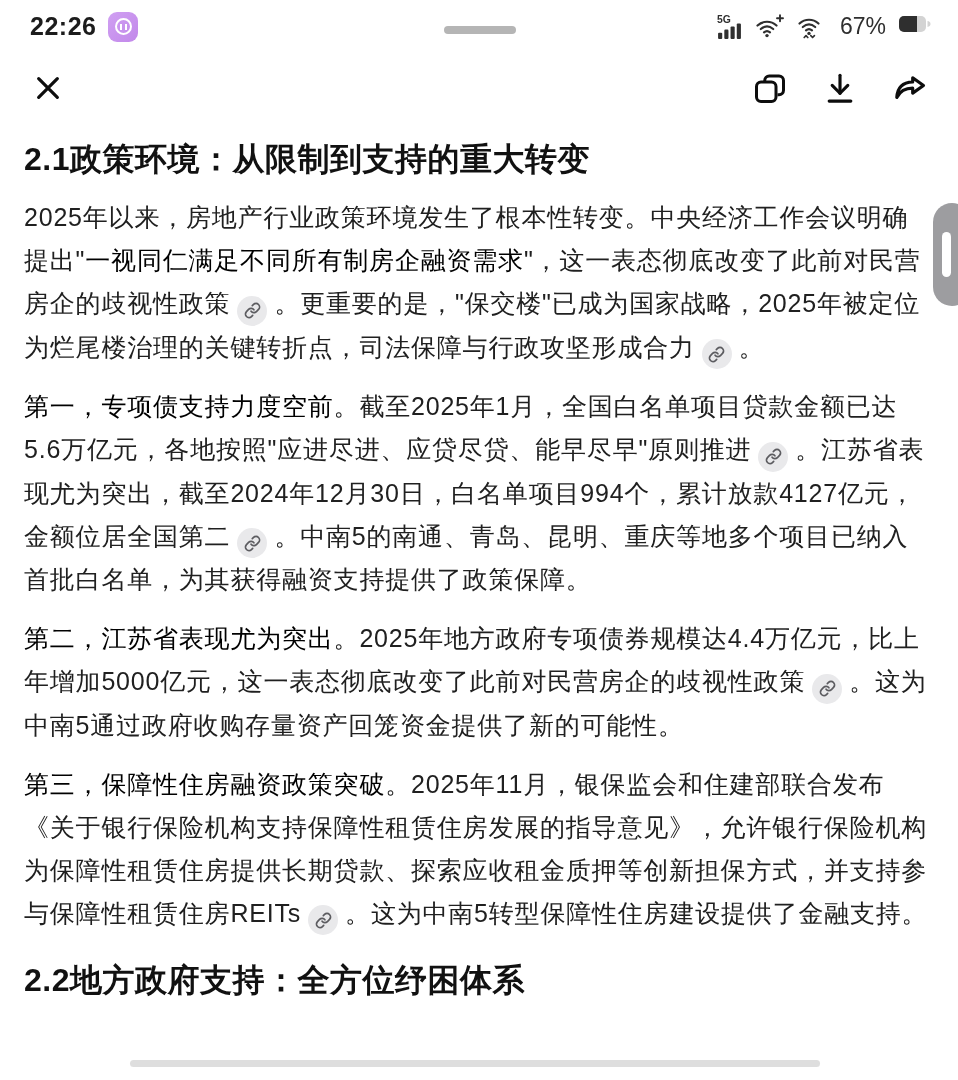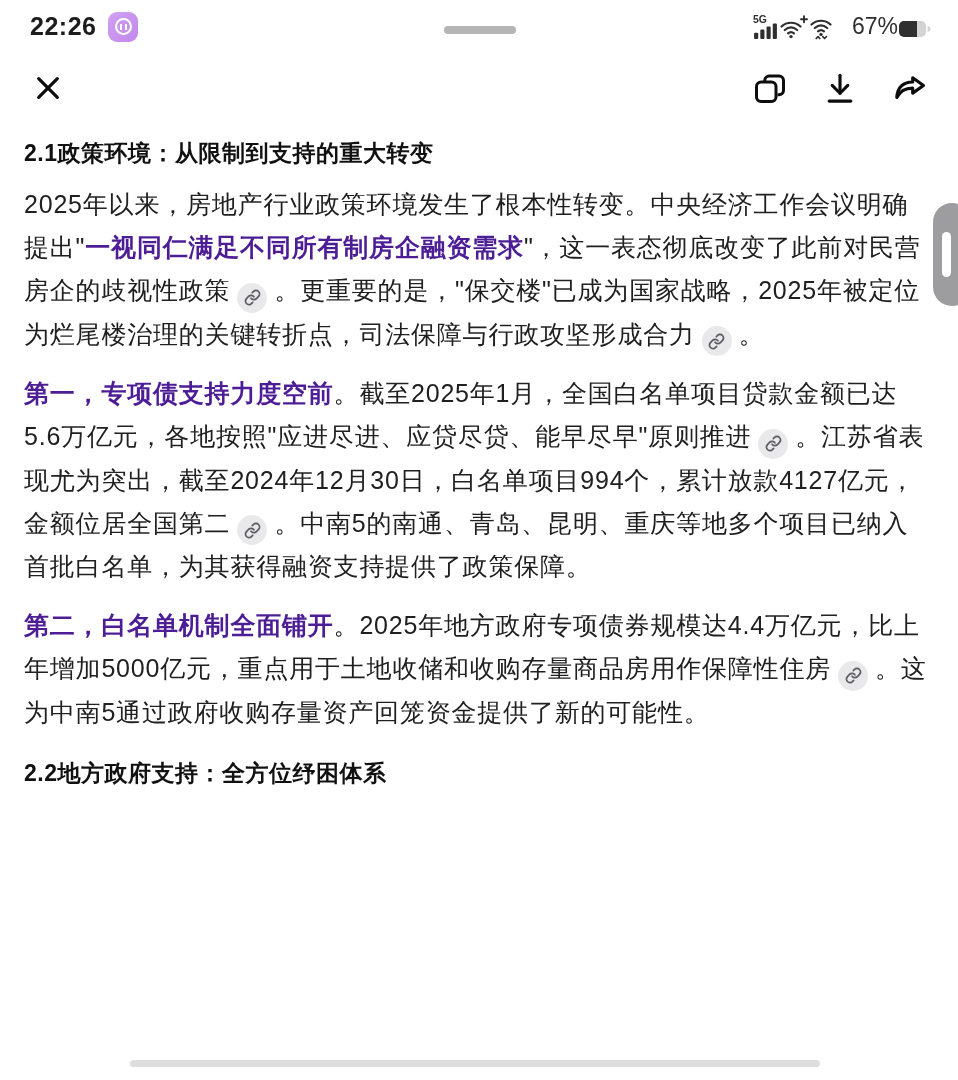--- a/index.html
+++ b/index.html
@@ -29,23 +29,23 @@
   }
   .app-badge .ring {
     width: 17px; height: 17px; border: 2px solid #ffffff; border-radius: 50%;
     display: flex; align-items: center; justify-content: center; gap: 2.5px;
   }
   .app-badge .ring i { display:block; width: 2px; height: 6px; background: #fff; }
   .notch-pill {
     position: absolute; left: 444px; top: 26px;
     width: 72px; height: 8px; border-radius: 4px; background: #b5b5b5;
   }
-  .status-right { display: flex; align-items: flex-end; gap: 0; }
+  .status-right { display: flex; align-items: flex-start; gap: 12px; }
   .status-right svg { display: block; }
-  .percent { font-size: 23px; color: #2f2f2f; margin-left: 16px; }
+  .percent { font-size: 23px; color: #2f2f2f; margin-left: 4px; }
 
   
   .toolbar {
     display: flex; align-items: center; justify-content: space-between;
     padding: 16px 28px 0 28px;
   }
   .icon-btn {
     width: 40px; height: 40px; border: none; background: transparent;
     padding: 0; display: flex; align-items: center; justify-content: center;
     color: #0d0d0d; cursor: pointer;
@@ -53,28 +53,28 @@
   .icon-btn svg { display: block; }
   .toolbar-right { display: flex; align-items: center; gap: 30px; }
 
   
   .content { padding: 6px 24px 0 24px; position: relative; z-index: 1; }
   h1.doc-title {
     font-size: 29px; font-weight: 700; color: #111;
     margin: 30px 0 8px 0; letter-spacing: .5px;
   }
   .h2 {
-    font-size: 23px; font-weight: 700; color: #111;
+    font-size: 32px; font-weight: 700; color: #111;
     margin: 24px 0 6px 0; letter-spacing: .5px;
   }
   .para {
     font-size: 25px; line-height: 43px; margin: 14px 0 16px 0;
     color: #202020; letter-spacing: .8px;
   }
-  .para strong { font-weight: 700; color: #4c1d95; }
+  .para strong { font-weight: 400; color: #000000; }
   .link-badge {
     display: inline-flex; align-items: center; justify-content: center;
     width: 30px; height: 30px; border-radius: 50%;
     background: #e9e9eb; margin: 0 7px; vertical-align: -7px; cursor: pointer;
   }
   .link-badge svg { display: block; }
 
   
   .scroll-handle {
     position: absolute; right: -13px; top: 203px;
@@ -199,26 +199,32 @@
           <svg width="17" height="17" viewBox="0 0 24 24" fill="none" stroke="#5c5c60" stroke-width="2.4" stroke-linecap="round" stroke-linejoin="round">
             <path d="M10 13a5 5 0 0 0 7.54.54l3-3a5 5 0 0 0-7.07-7.07l-1.72 1.71"></path>
             <path d="M14 11a5 5 0 0 0-7.54-.54l-3 3a5 5 0 0 0 7.07 7.07l1.71-1.71"></path>
           </svg>
         </span><span>。江苏省表现尤为突出，截至2024年12月30日，白名单项目994个，累计放款4127亿元，金额位居全国第二</span><span class="link-badge">
           <svg width="17" height="17" viewBox="0 0 24 24" fill="none" stroke="#5c5c60" stroke-width="2.4" stroke-linecap="round" stroke-linejoin="round">
             <path d="M10 13a5 5 0 0 0 7.54.54l3-3a5 5 0 0 0-7.07-7.07l-1.72 1.71"></path>
             <path d="M14 11a5 5 0 0 0-7.54-.54l-3 3a5 5 0 0 0 7.07 7.07l1.71-1.71"></path>
           </svg>
         </span><span>。中南5的南通、青岛、昆明、重庆等地多个项目已纳入首批白名单，为其获得融资支持提供了政策保障。</span></p>
-      <p class="para"><strong>第二，白名单机制全面铺开</strong><span>。2025年地方政府专项债券规模达4.4万亿元，比上年增加5000亿元，重点用于土地收储和收购存量商品房用作保障性住房</span><span class="link-badge">
+      <p class="para"><strong>第二，江苏省表现尤为突出</strong><span>。2025年地方政府专项债券规模达4.4万亿元，比上年增加5000亿元，这一表态彻底改变了此前对民营房企的歧视性政策</span><span class="link-badge">
           <svg width="17" height="17" viewBox="0 0 24 24" fill="none" stroke="#5c5c60" stroke-width="2.4" stroke-linecap="round" stroke-linejoin="round">
             <path d="M10 13a5 5 0 0 0 7.54.54l3-3a5 5 0 0 0-7.07-7.07l-1.72 1.71"></path>
             <path d="M14 11a5 5 0 0 0-7.54-.54l-3 3a5 5 0 0 0 7.07 7.07l1.71-1.71"></path>
           </svg>
         </span><span>。这为中南5通过政府收购存量资产回笼资金提供了新的可能性。</span></p>
+      <p class="para"><strong>第三，保障性住房融资政策突破</strong><span>。2025年11月，银保监会和住建部联合发布《关于银行保险机构支持保障性租赁住房发展的指导意见》，允许银行保险机构为保障性租赁住房提供长期贷款、探索应收租金质押等创新担保方式，并支持参与保障性租赁住房REITs</span><span class="link-badge">
+          <svg width="17" height="17" viewBox="0 0 24 24" fill="none" stroke="#5c5c60" stroke-width="2.4" stroke-linecap="round" stroke-linejoin="round">
+            <path d="M10 13a5 5 0 0 0 7.54.54l3-3a5 5 0 0 0-7.07-7.07l-1.72 1.71"></path>
+            <path d="M14 11a5 5 0 0 0-7.54-.54l-3 3a5 5 0 0 0 7.07 7.07l1.71-1.71"></path>
+          </svg>
+        </span><span>。这为中南5转型保障性住房建设提供了金融支持。</span></p>
       <div class="h2">2.2地方政府支持：全方位纾困体系</div>
     </div>
 </div>
 
 <div class="bottom-bar"></div>
 <div class="scroll-handle">
   <div class="slot"></div>
 </div>
 
 </body></html>

